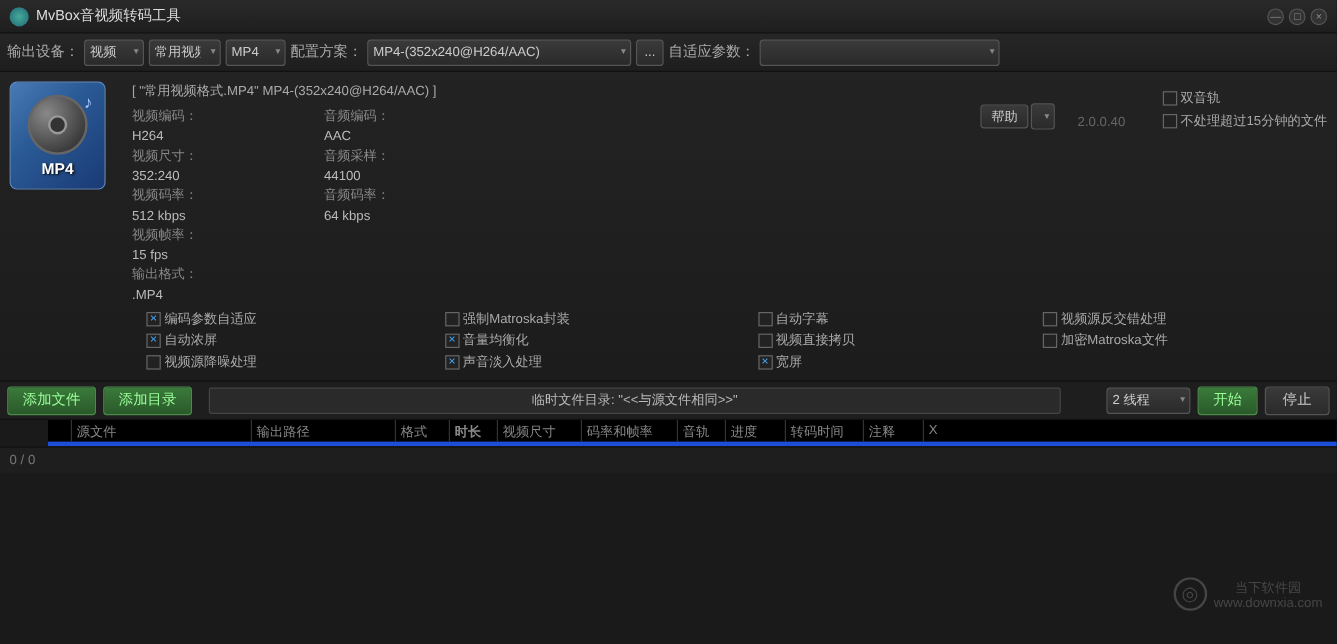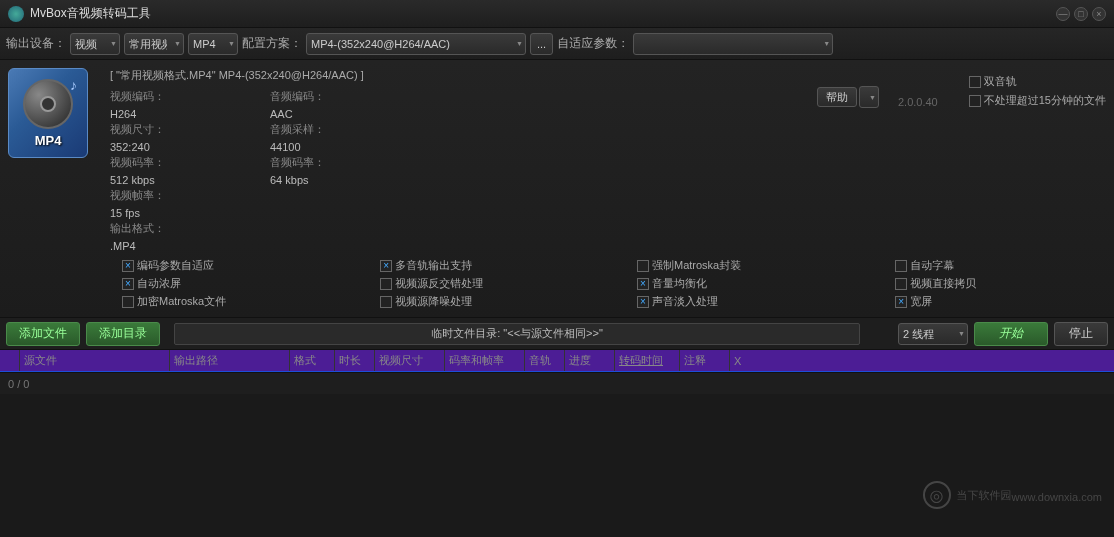--- a/index.html
+++ b/index.html
@@ -318,43 +318,43 @@
       appearance: none;
       cursor: pointer;
       width: 70px;
     }
     .start-btn {
       background: linear-gradient(to bottom, #3a7a3a, #2a5a2a);
       border: 1px solid #4a8a4a;
       border-radius: 3px;
       color: #9f9;
       font-size: 12px;
-      padding: 2px 24px;
+      padding: 2px 12px;
       height: 24px;
       cursor: pointer;
-      font-style: italic;
     }
     .stop-btn {
       background: linear-gradient(to bottom, #3a3a3a, #2a2a2a);
       border: 1px solid #555;
       border-radius: 3px;
       color: #ccc;
       font-size: 12px;
       padding: 2px 14px;
       height: 24px;
       cursor: pointer;
     }
 
     .table-header {
-      background: #4c1d95;
+      background: #000000;
       height: 22px;
       display: flex;
       align-items: center;
-      border-bottom: 1px solid #1d4ed8;
+      border-bottom: 4px solid #1d4ed8;
       padding: 0 4px;
+      margin-left: 40px;
     }
     .th-cell {
       font-size: 11px;
       color: #888;
       padding: 0 4px;
       border-right: 1px solid #333;
       height: 100%;
       display: flex;
       align-items: center;
       white-space: nowrap;
@@ -504,38 +504,34 @@
         </div>
       </div>
     </div>
 
     <div class="checkboxes-area" id="checkboxes-area">
     <div class="cb-item">
           <div class="cb-box checked"></div>
           <span>编码参数自适应</span>
         </div>
         <div class="cb-item">
-          <div class="cb-box checked"></div>
-          <span>多音轨输出支持</span>
-        </div>
-        <div class="cb-item">
           <div class="cb-box"></div>
           <span>强制Matroska封装</span>
         </div>
         <div class="cb-item">
           <div class="cb-box"></div>
           <span>自动字幕</span>
         </div>
         <div class="cb-item">
+          <div class="cb-box"></div>
+          <span>视频源反交错处理</span>
+        </div>
+        <div class="cb-item">
           <div class="cb-box checked"></div>
           <span>自动浓屏</span>
-        </div>
-        <div class="cb-item">
-          <div class="cb-box"></div>
-          <span>视频源反交错处理</span>
         </div>
         <div class="cb-item">
           <div class="cb-box checked"></div>
           <span>音量均衡化</span>
         </div>
         <div class="cb-item">
           <div class="cb-box"></div>
           <span>视频直接拷贝</span>
         </div>
         <div class="cb-item">
@@ -594,35 +590,35 @@
   </div>
   <button class="start-btn">开始</button>
   <button class="stop-btn">停止</button>
 </div>
 
 <div class="table-header" id="table-header">
 <div class="th-cell" style="width: 16px; flex-shrink: 0;"></div>
     <div class="th-cell" style="width: 150px; flex-shrink: 0;">源文件</div>
     <div class="th-cell" style="width: 120px; flex-shrink: 0;">输出路径</div>
     <div class="th-cell" style="width: 45px; flex-shrink: 0;">格式</div>
-    <div class="th-cell" style="width: 40px; flex-shrink: 0;">时长</div>
+    <div class="th-cell" style="width: 40px; flex-shrink: 0; font-weight: bold;">时长</div>
     <div class="th-cell" style="width: 70px; flex-shrink: 0;">视频尺寸</div>
     <div class="th-cell" style="width: 80px; flex-shrink: 0;">码率和帧率</div>
     <div class="th-cell" style="width: 40px; flex-shrink: 0;">音轨</div>
     <div class="th-cell" style="width: 50px; flex-shrink: 0;">进度</div>
-    <div class="th-cell" style="width: 65px; flex-shrink: 0; text-decoration: underline;">转码时间</div>
+    <div class="th-cell" style="width: 65px; flex-shrink: 0;">转码时间</div>
     <div class="th-cell" style="width: 50px; flex-shrink: 0;">注释</div>
     <div class="th-cell" style="width: 18px; flex-shrink: 0;">X</div>
   </div>
 
 <div class="table-body">
 </div>
 
 <div class="status-bar">
   <span class="status-text">0 / 0</span>
   <div class="watermark">
     <div class="watermark-circle">◎</div>
-    <div style="display:flex;flex-direction:row;align-items:flex-end;">
+    <div style="display:flex;flex-direction:column;align-items:center;">
       <span class="watermark-text">当下软件园</span>
       <span class="watermark-text">www.downxia.com</span>
     </div>
   </div>
 </div>
 
 </body></html>

